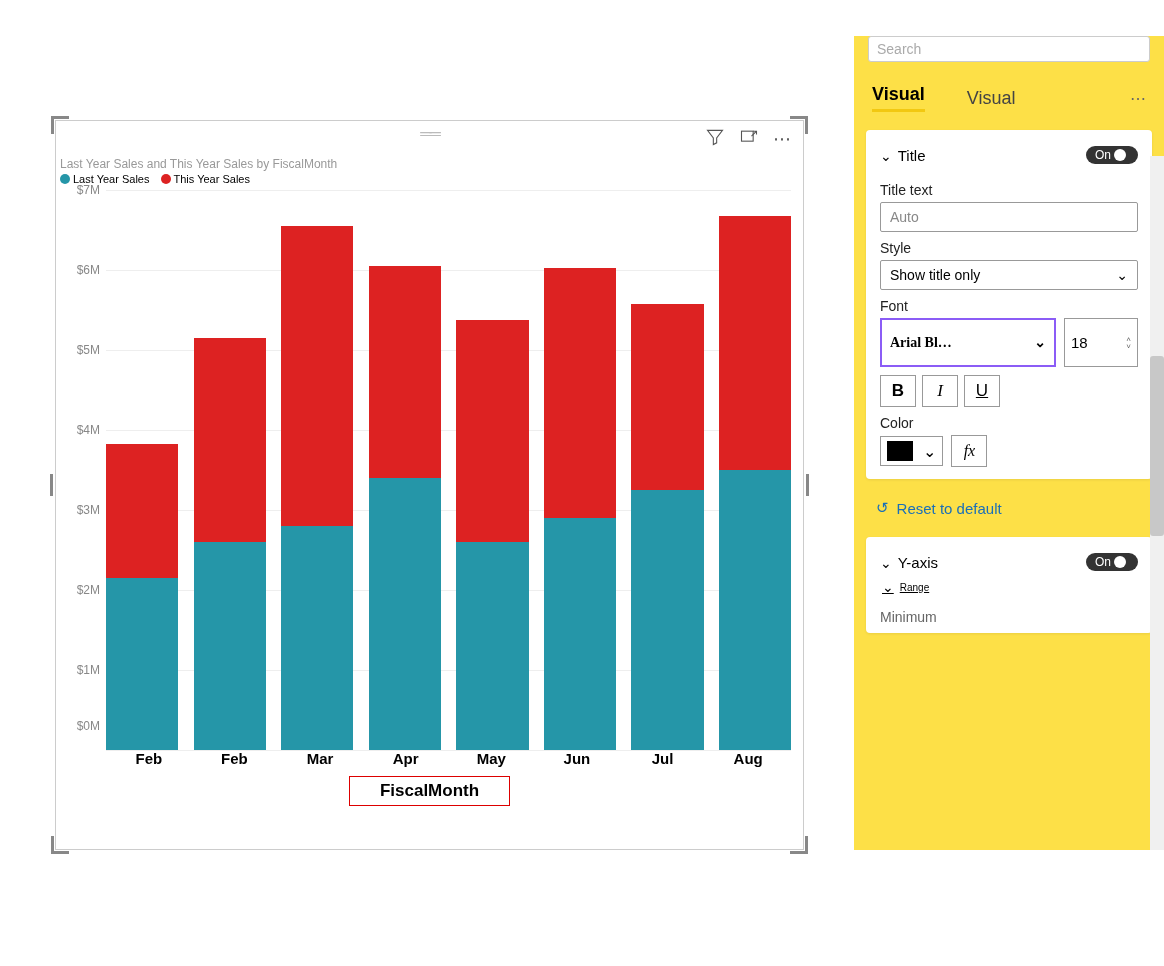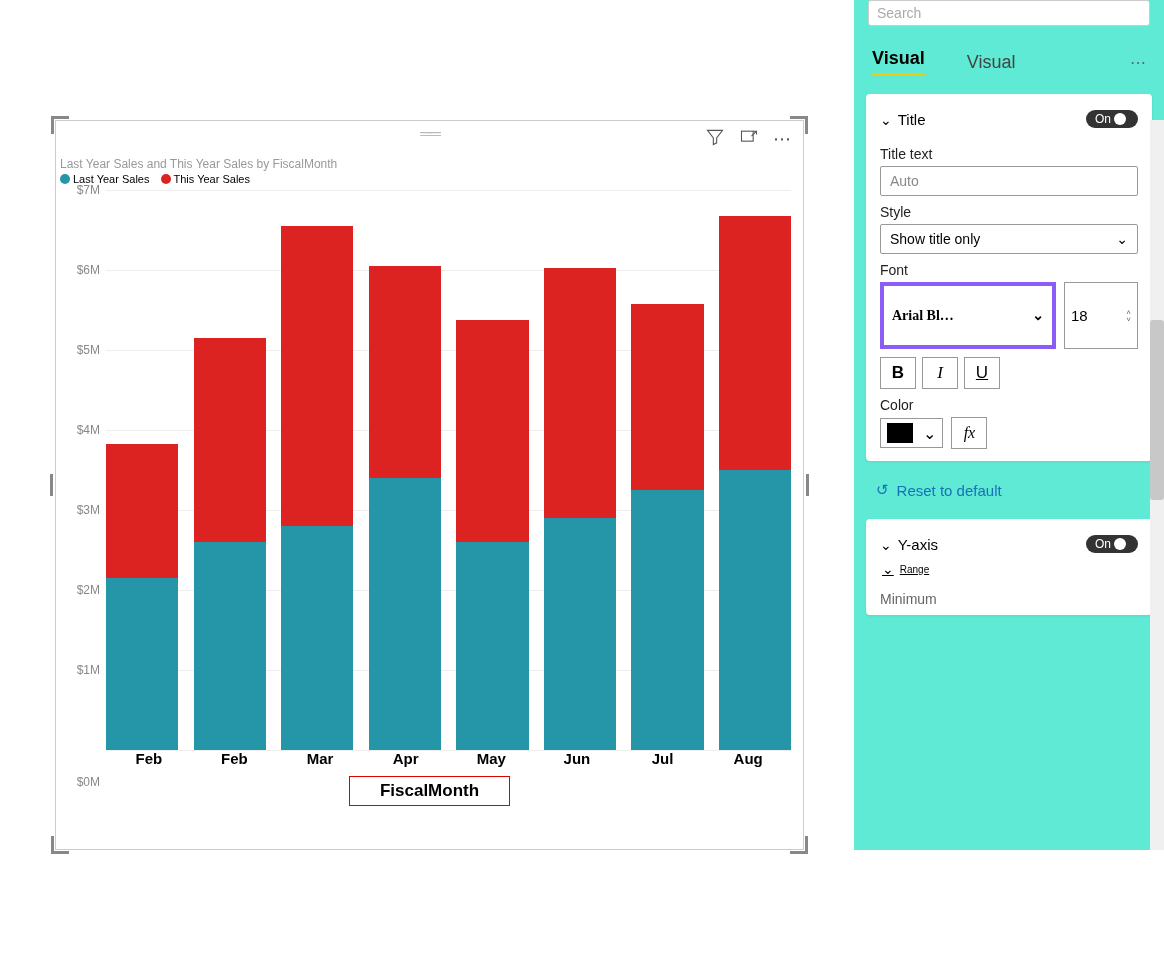--- a/index.html
+++ b/index.html
@@ -27,36 +27,36 @@
 .corner { position:absolute; width:18px; height:18px; }
 .corner.tl { top:-5px; left:-5px; border-left:3px solid #888; border-top:3px solid #888; }
 .corner.tr { top:-5px; right:-5px; border-right:3px solid #888; border-top:3px solid #888; }
 .corner.bl { bottom:-5px; left:-5px; border-left:3px solid #888; border-bottom:3px solid #888; }
 .corner.br { bottom:-5px; right:-5px; border-right:3px solid #888; border-bottom:3px solid #888; }
 .midhandle { position:absolute; width:3px; height:22px; background:#888; top:50%; transform:translateY(-50%); }
 .midhandle.l { left:-6px; } .midhandle.r { right:-6px; }
 .scroller { position:absolute; right:0; top:120px; bottom:0; width:14px; background:#f0f0f0; }
 .scroller-thumb { position:absolute; top:200px; width:100%; height:180px; background:#c8c8c8; border-radius:3px; }
 
-.panel { width:310px; background:#5eead4; padding:0 6px; position:relative; }
+.panel { width:310px; background:#fde047; padding:0 6px; position:relative;margin-top:36px; }
 .search { margin:0 8px 4px 8px; height:26px; background:#fff; border:1px solid #ccc; border-radius:3px; display:flex; align-items:center; padding:0 8px; color:#aaa; font-size:14px; }
 .tabs { display:flex; gap:42px; padding:18px 12px 10px 12px; align-items:center; }
 .tab { font-size:18px; color:#444; cursor:pointer; }
 .tab.active { font-weight:600; color:#000; border-bottom:3px solid #f2c811; padding-bottom:4px; }
 .tab-more { margin-left:auto; color:#666; }
 .card { background:#fff; border-radius:4px; margin:8px 6px; padding:12px 14px; box-shadow:0 1px 3px rgba(0,0,0,.08); }
 .section-head { display:flex; align-items:center; justify-content:space-between; font-size:15px; padding:4px 0 10px 0; }
 .chev::before { content:"⌄"; display:inline-block; margin-right:6px; font-size:14px; }
 .toggle { background:#333; color:#fff; border-radius:14px; font-size:12px; padding:2px 12px 2px 9px; display:inline-flex; align-items:center; gap:3px; }
 .toggle .knob { width:12px; height:12px; background:#fff; border-radius:50%; display:inline-block; }
 .flabel { font-size:14px; color:#222; margin:8px 0 4px 0; }
 .input, .select { width:100%; border:1px solid #999; background:#fff; padding:6px 9px; font-size:14px; border-radius:2px; }
 .select { display:flex; justify-content:space-between; align-items:center; }
 .font-row { display:flex; gap:8px; }
-.font-sel { flex:1; border:4px solid #8b5cf6; display:flex; align-items:center; justify-content:space-between; padding:21px 8px; font-family:"Arial Black"; font-weight:900; font-size:14px; }
+.font-sel { flex:1; border:2px solid #8b5cf6; display:flex; align-items:center; justify-content:space-between; padding:14px 8px; font-family:"Arial Black"; font-weight:900; font-size:14px; }
 .size-spin { width:74px; border:1px solid #999; display:flex; align-items:center; padding:4px 6px; font-size:15px; justify-content:space-between; }
 .spin-arrows { display:flex; flex-direction:column; font-size:8px; line-height:7px; color:#666; }
 .style-row { display:flex; gap:6px; margin-top:8px; }
 .style-btn { width:36px; height:32px; border:1px solid #999; display:flex; align-items:center; justify-content:center; font-size:17px; background:#fff; }
 .color-row { display:flex; gap:8px; align-items:center; margin-top:2px; }
 .color-sel { border:1px solid #999; display:flex; align-items:center; padding:4px 6px; gap:10px; }
 .color-chip { width:26px; height:20px; background:#000; }
 .fx-btn { border:1px solid #999; width:36px; height:32px; display:flex; align-items:center; justify-content:center; font-style:italic; font-family:serif; }
 .reset { display:flex; align-items:center; gap:8px; color:#1a6fb8; padding:12px 16px; font-size:15px; cursor:pointer; }
 .subhead { display:flex; align-items:center; padding:6px 2px; font-size:10px;text-decoration:underline; }
@@ -99,21 +99,21 @@
           <span>Last Year Sales</span>
         </span>
         <span class="legend-item">
           <span class="swatch" style="background:#dd2222"></span>
           <span>This Year Sales</span>
         </span>
       </div>
 
       <div class="plot">
         <div id="yticks">
-            <div class="ytick" style="top: 592px;">$0M</div>
+            <div class="ytick" style="top: 536px;">$0M</div>
             <div class="gridline" style="top: 560px;"></div>
             <div class="ytick" style="top: 480px;">$1M</div>
             <div class="gridline" style="top: 480px;"></div>
             <div class="ytick" style="top: 400px;">$2M</div>
             <div class="gridline" style="top: 400px;"></div>
             <div class="ytick" style="top: 320px;">$3M</div>
             <div class="gridline" style="top: 320px;"></div>
             <div class="ytick" style="top: 240px;">$4M</div>
             <div class="gridline" style="top: 240px;"></div>
             <div class="ytick" style="top: 160px;">$5M</div>

